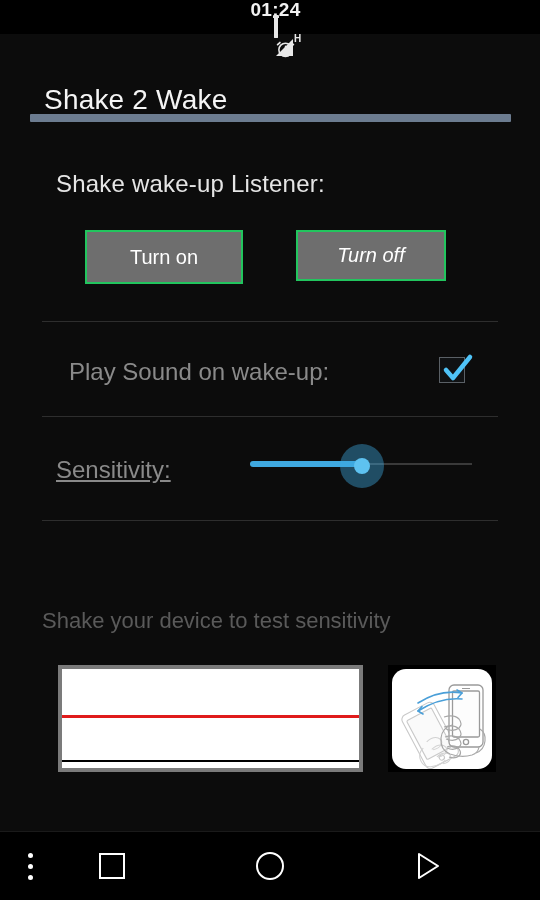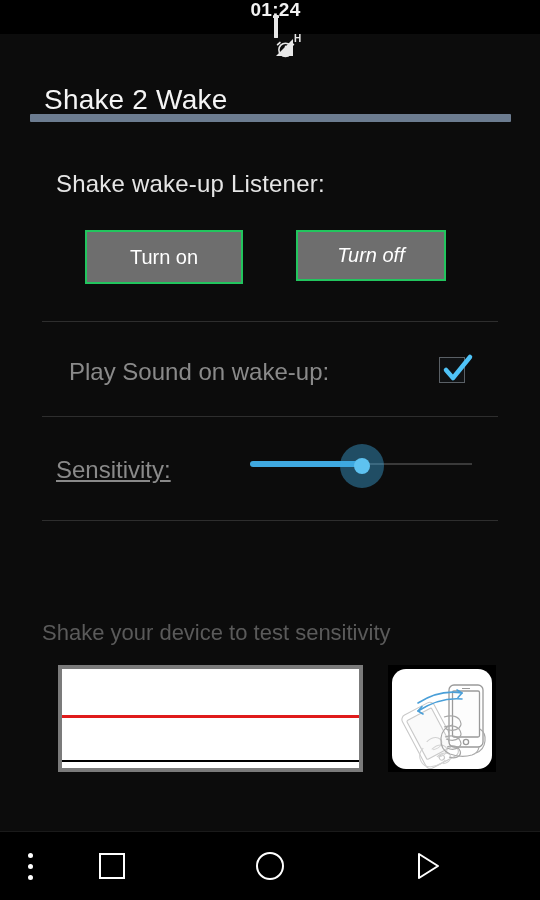--- a/index.html
+++ b/index.html
@@ -210,21 +210,20 @@
     border-radius: 50%;
     background: #5ec2f0;
   }
 
   
   #test-hint {
     position: absolute;
     left: 42px; top: 608px;
     color: #5a5a5a;
     font-size: 22px;
-    margin-top: 12px;
   }
 
   
   #graph-panel {
     position: absolute;
     left: 58px; top: 665px;
     width: 305px; height: 107px;
     background: #7b7b7b;
     box-sizing: border-box;
     padding: 4px;

